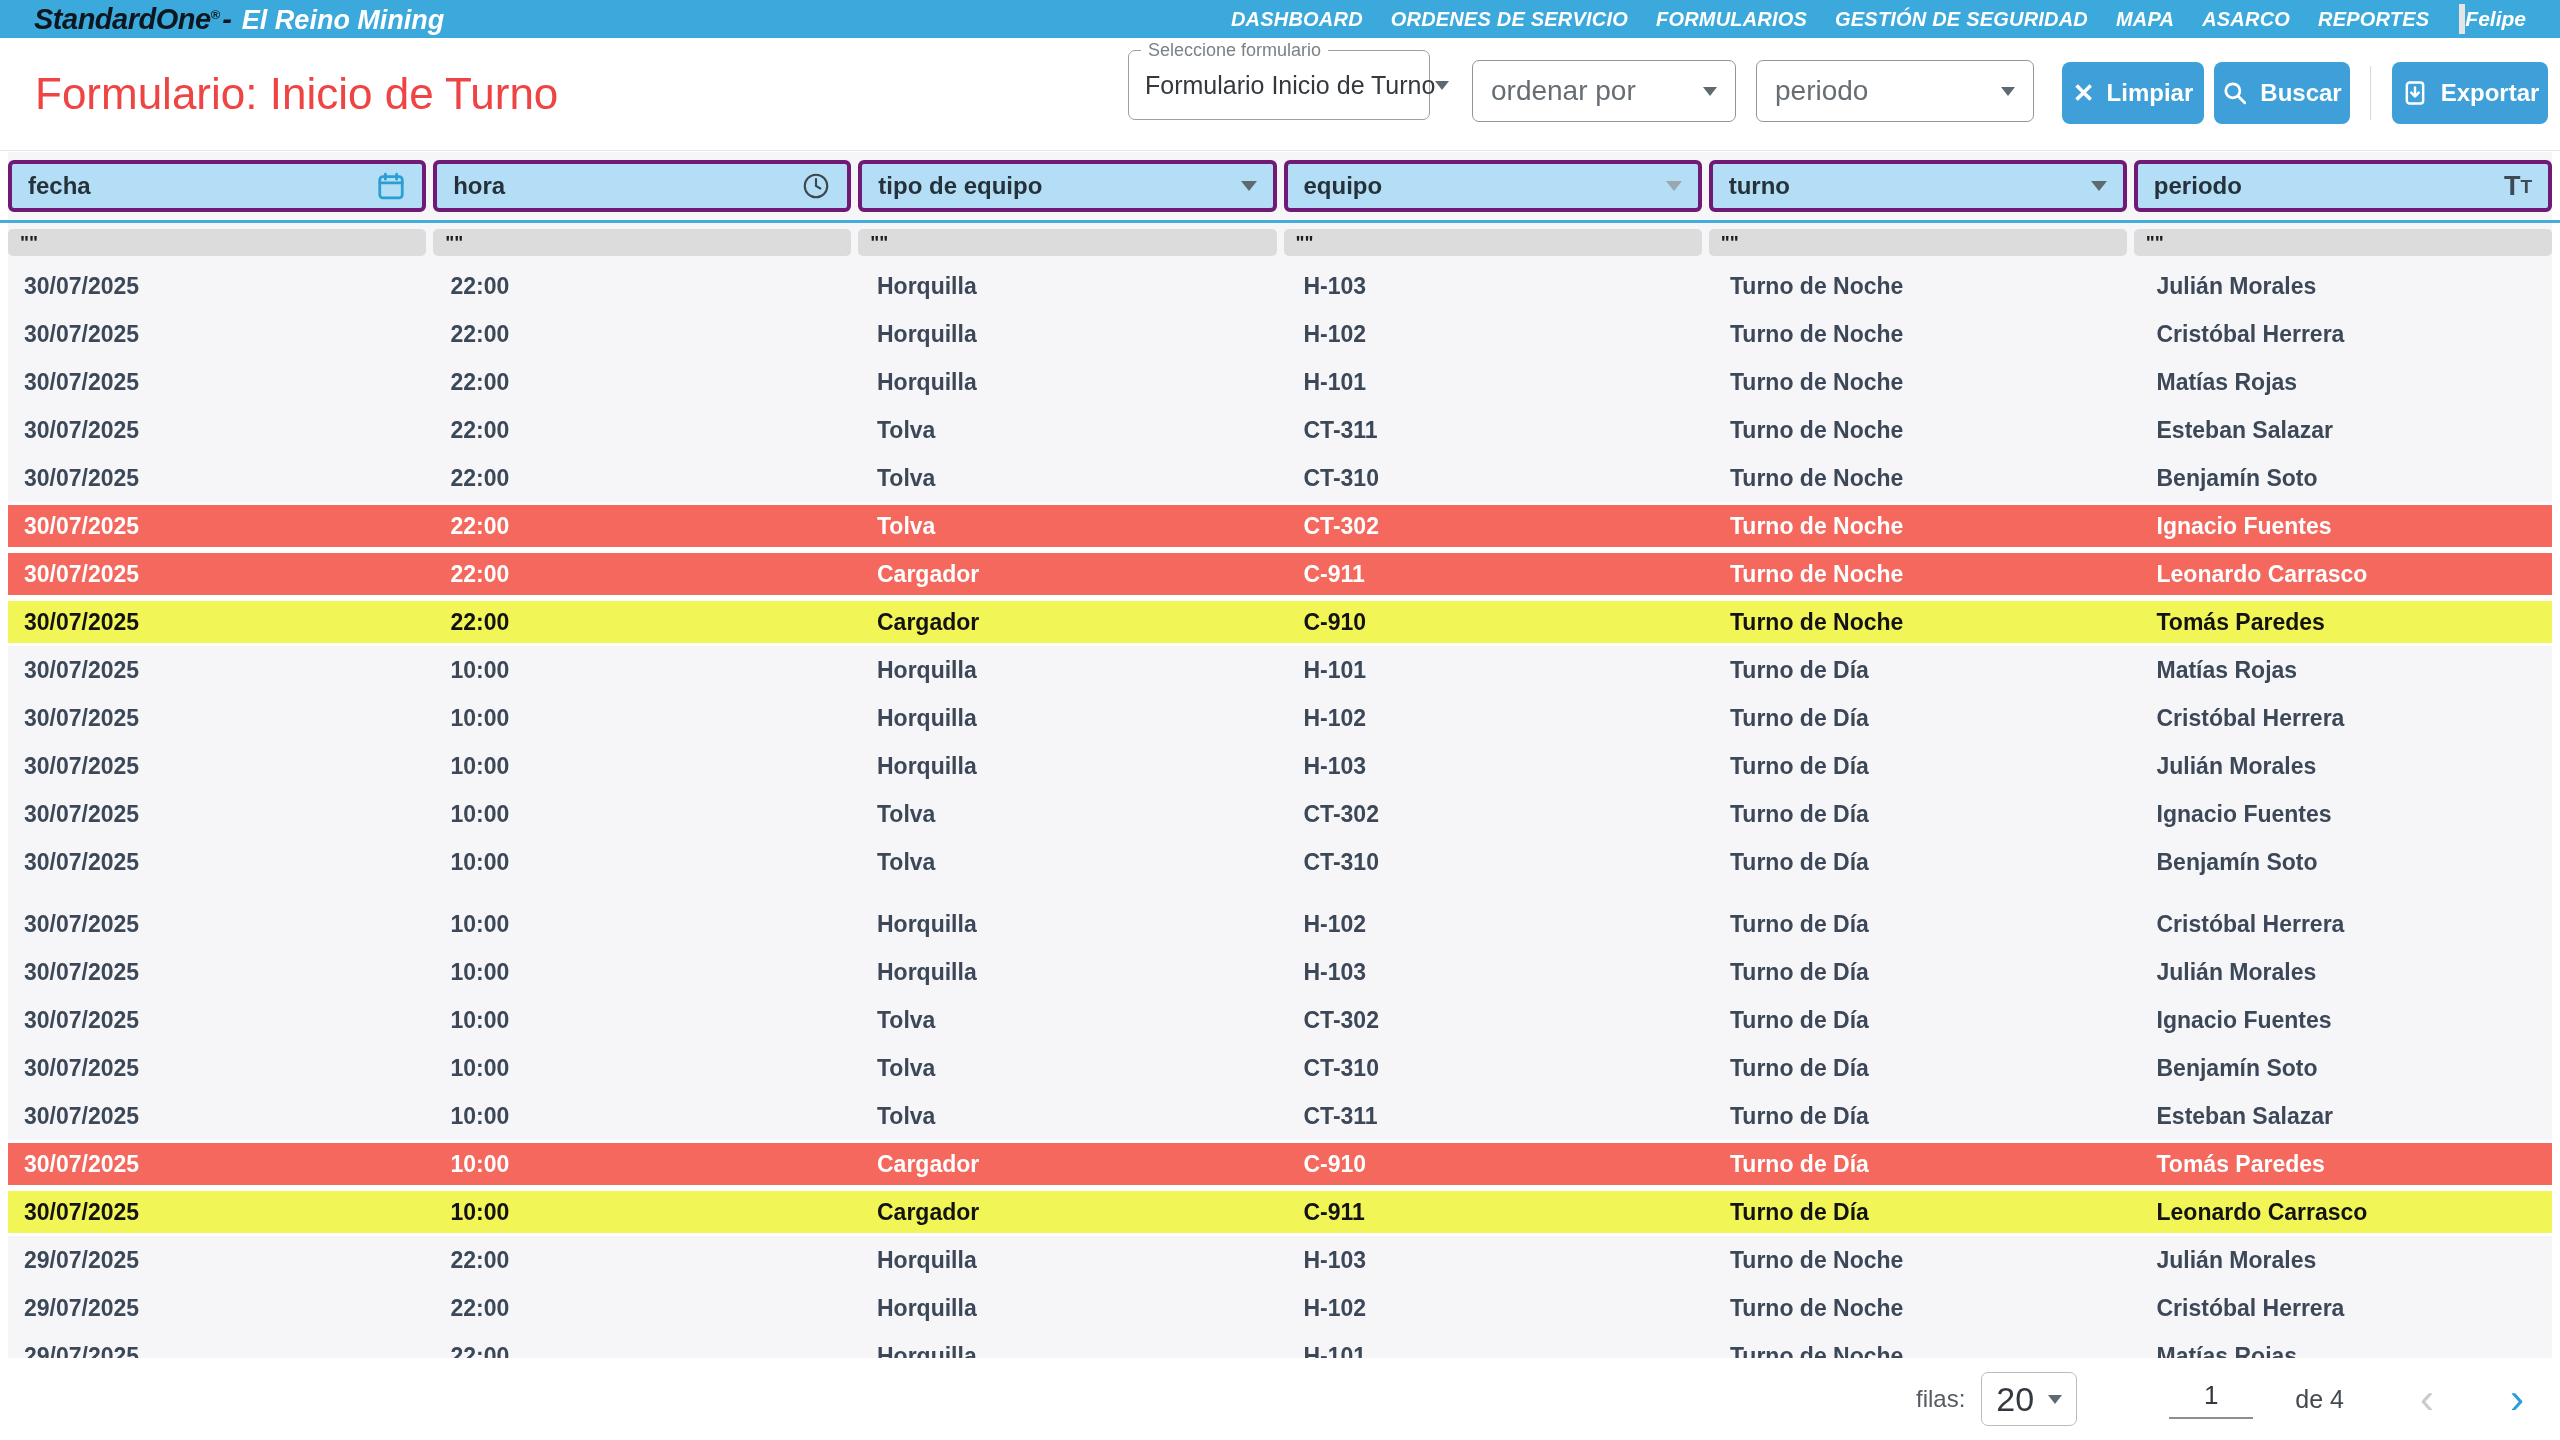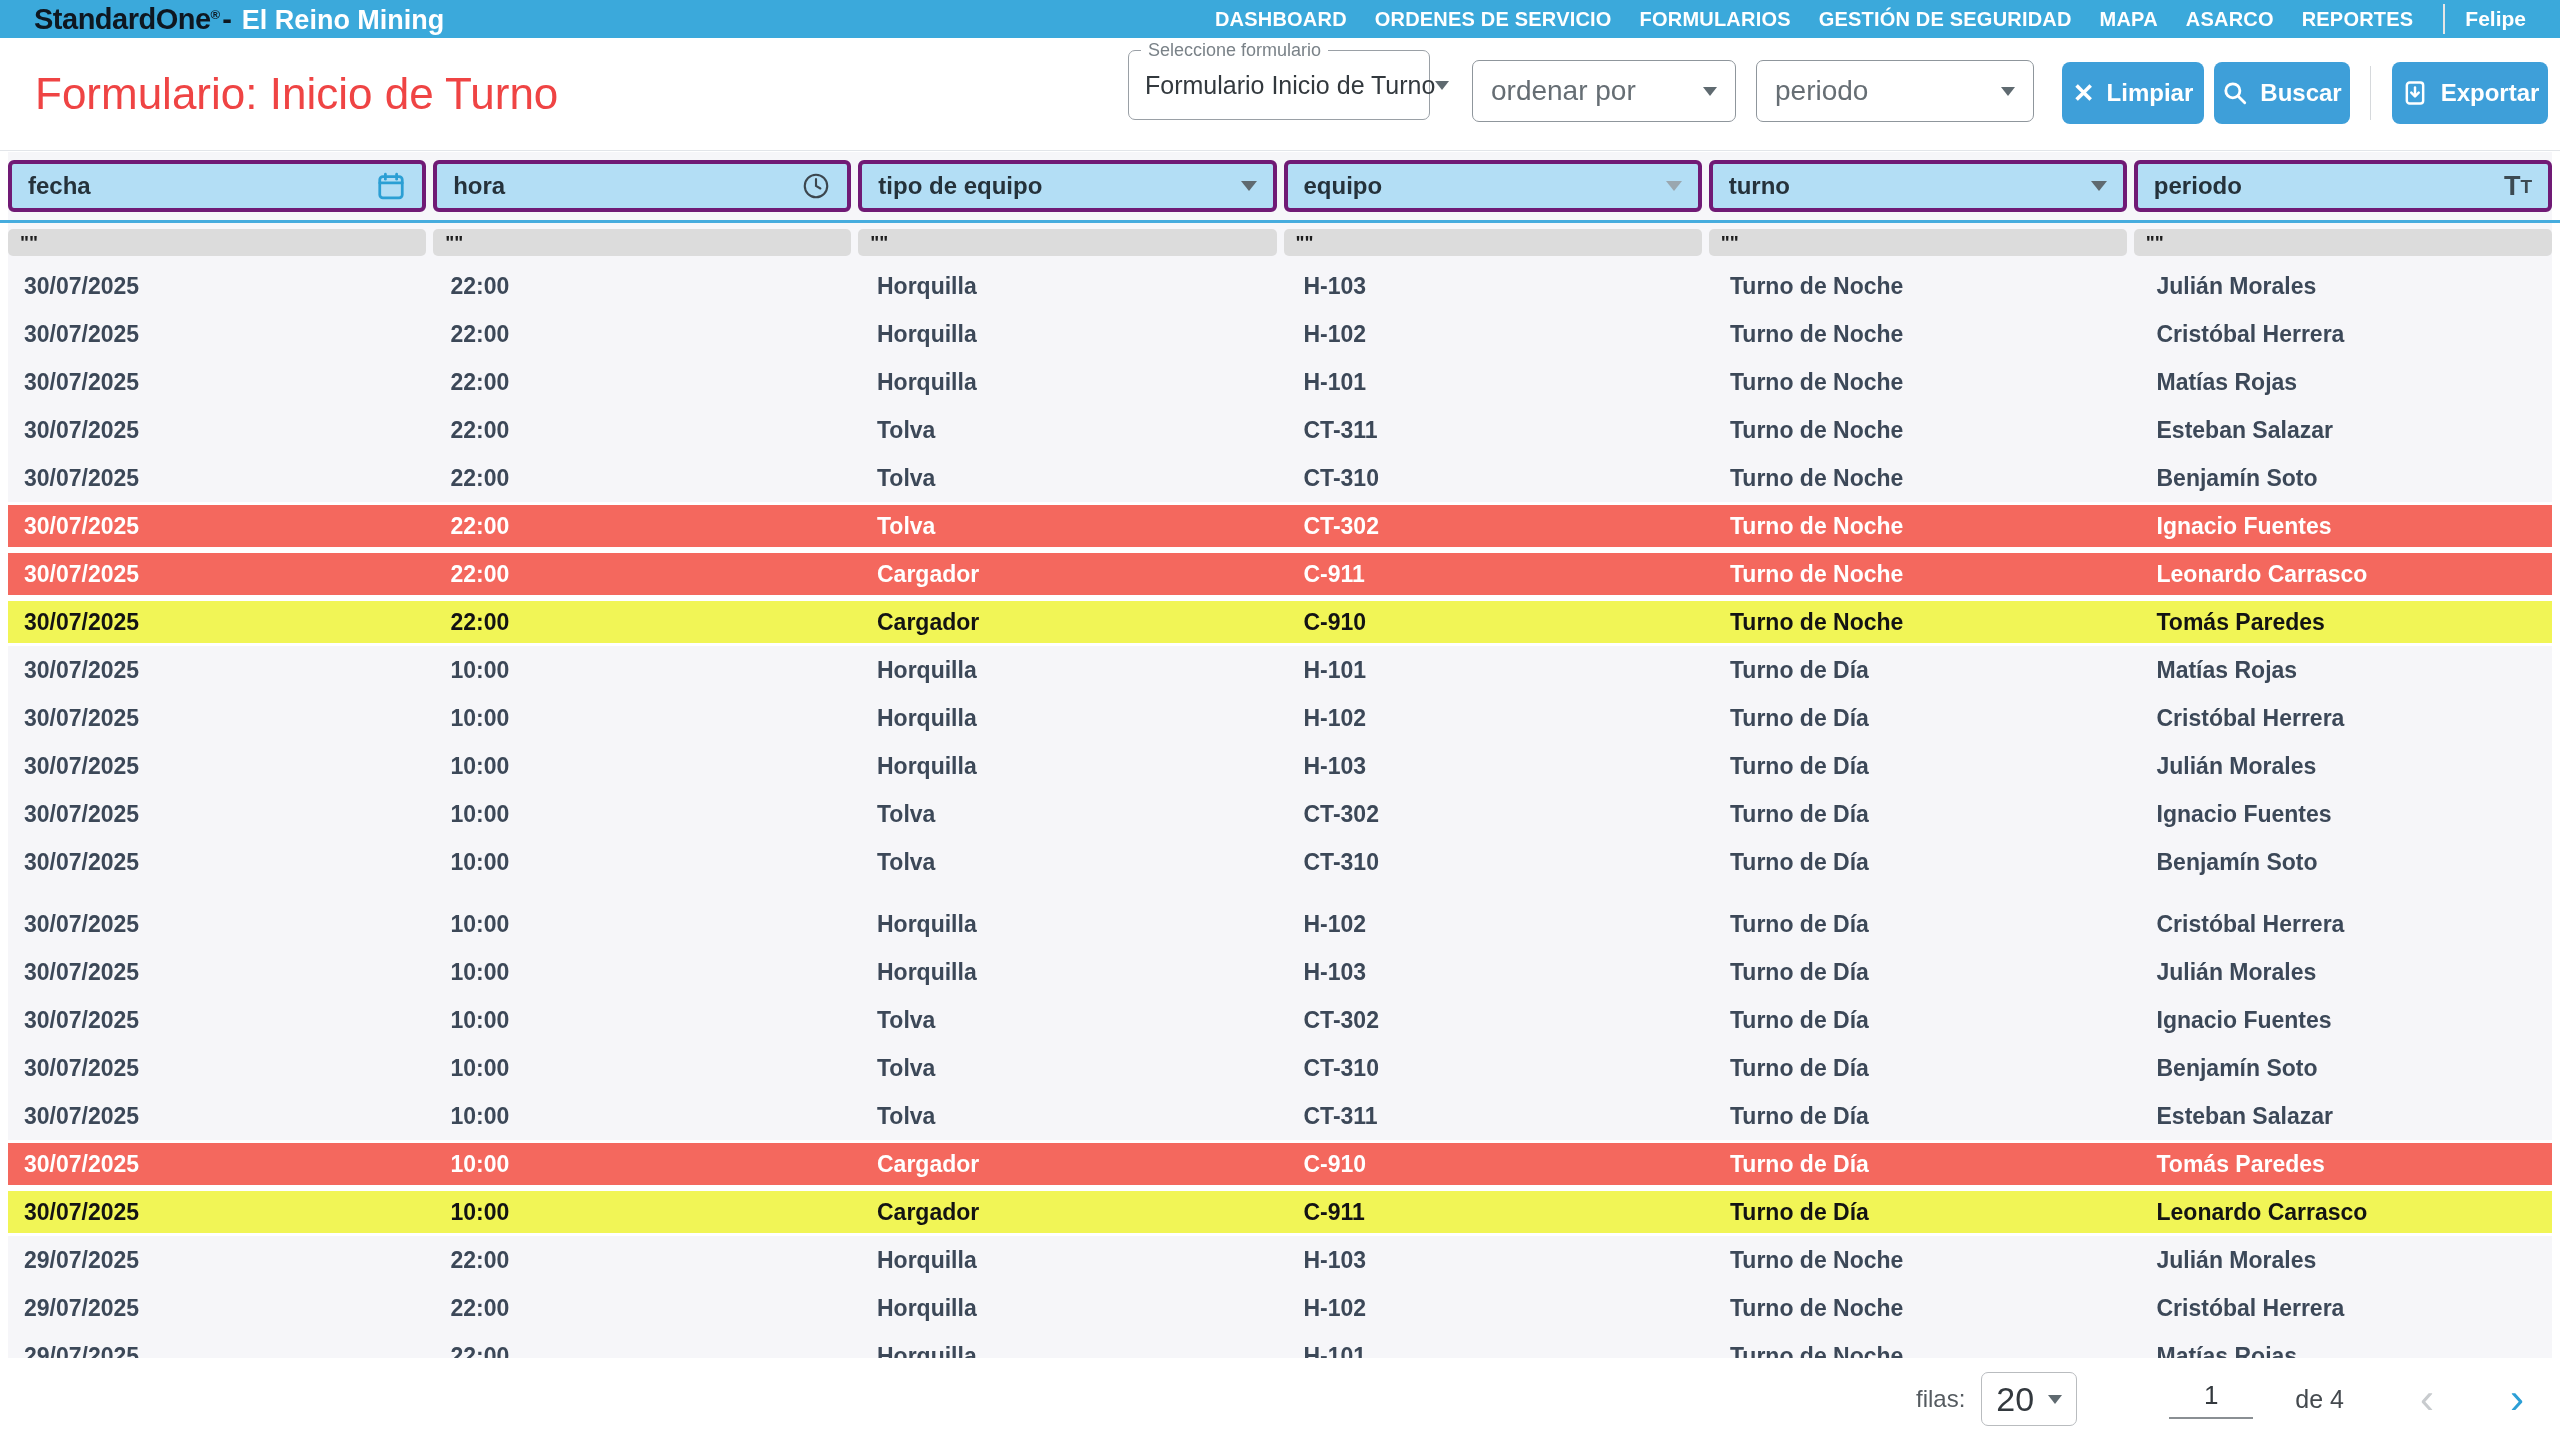--- a/index.html
+++ b/index.html
@@ -1,33 +1,33 @@
 <!DOCTYPE html>
 <html><head>
 <meta charset="utf-8">
 <style>
   * { box-sizing: border-box; margin: 0; padding: 0; }
   html,body { width:2560px; height:1440px; overflow:hidden; background:#fff;
     font-family:"Liberation Sans", sans-serif; }
 
   
   .topbar { position:absolute; top:0; left:0; width:2560px; height:38px;
-    background:#3BA9DB; display:flex; align-items:center; padding:0 34px; }
+    background:#3BA9DB; display:flex; align-items:center; padding:0 34px;font-style:italic; }
   .logo { display:flex; align-items:baseline; white-space:nowrap; }
   .logo .l-std  { font-size:29px; font-weight:600; color:#0e1720; letter-spacing:-.5px;}
   .logo .l-one  { font-size:29px; font-weight:800; color:#0e1720; letter-spacing:-.5px;}
   .logo .l-reg  { font-size:13px; font-weight:700; color:#0e1720; vertical-align:super; position:relative; top:-10px;}
   .logo .l-dash { font-size:29px; font-weight:800; color:#0e1720; margin-left:2px;}
   .logo .l-site { font-size:27px; font-weight:700; color:#ffffff; margin-left:10px;}
   .nav { margin-left:auto; display:flex; align-items:center; gap:28px; }
   .nav-item { color:#fff; font-size:20px; font-weight:600; letter-spacing:.2px;
     white-space:nowrap; cursor:pointer; }
   .nav-item.active { font-weight:800; }
-  .nav-user { color:#fff; font-size:21px; font-weight:700; padding-left:20px;
-    border-left:2px solid #e5e5e5; margin-left:2px; line-height:30px; cursor:pointer;}
+  .nav-user { color:#fff; font-size:21px; font-weight:700; 
+    border-left:6px solid #e5e5e5; margin-left:2px; line-height:30px; cursor:pointer;}
 
   
   .pagehead { position:absolute; top:38px; left:0; width:2560px; height:113px;
     background:#fff; border-bottom:1px solid #e2e5e9; }
   .page-title { position:absolute; left:35px; top:50%; transform:translateY(-50%);
     font-size:44px; font-weight:400; color:#ef4444; }
 
   .fieldset-select { position:absolute; left:1128px; top:12px; width:302px; height:70px;
     border:1px solid #9aa0a6; border-radius:7px; background:#fff; cursor:pointer; }
   .fieldset-select .legend { position:absolute; top:-11px; left:12px; background:#fff;

